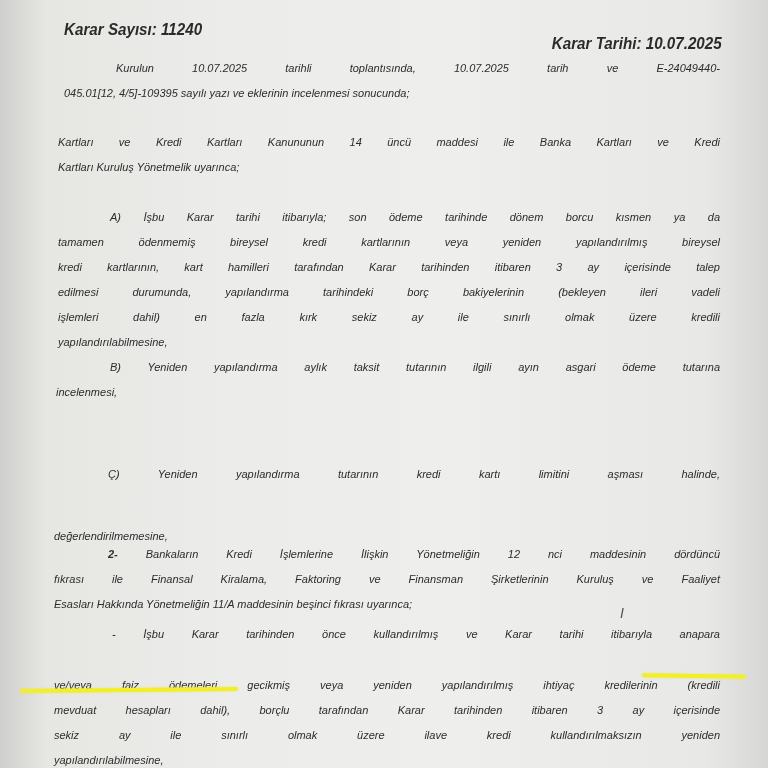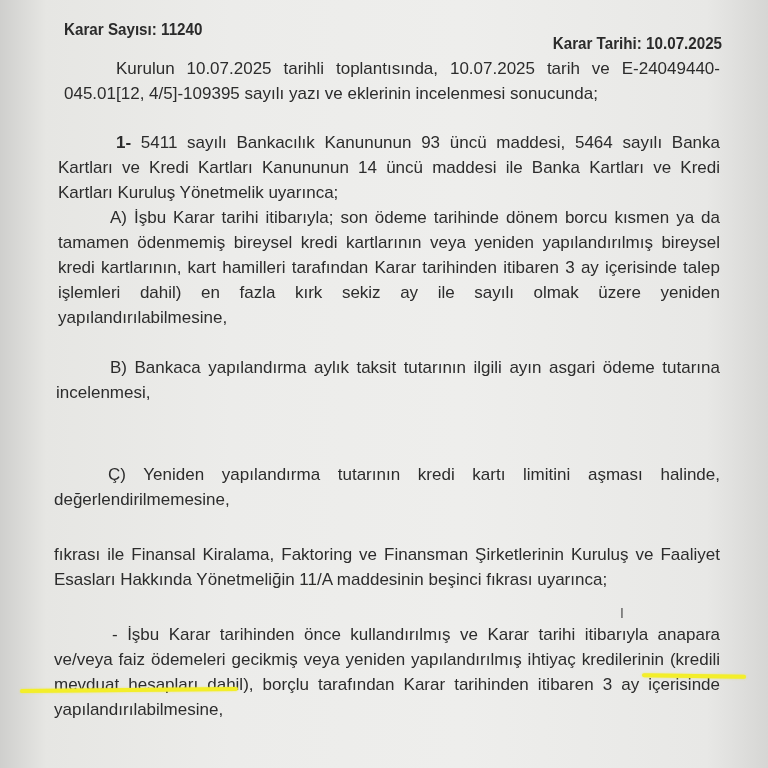--- a/index.html
+++ b/index.html
@@ -4,35 +4,35 @@
   <style>
     html, body { margin: 0; padding: 0; }
     body {
       width: 768px; height: 768px; overflow: hidden;
       background: linear-gradient(90deg, #cfcfcd 0%, #e6e6e3 6%, #ececea 30%, #eeeeec 60%, #e8e8e6 92%, #d6d6d4 100%);
       font-family: "Liberation Sans", sans-serif;
       color: #2a2a2a;
       position: relative;
     }
     .page {
-      position: absolute; left: 0; top: 0; width: 768px; height: 768px;
+      position: absolute; left: 0; top: 0; width: 768px; height: 768px; font-style: italic;
     }
     .header-left {
       position: absolute; left: 64px; top: 20px;
       font-weight: bold; font-size: 16.5px; color: #2b2b2b;
       transform: scaleX(0.92); transform-origin: left;
     }
     .header-right {
       position: absolute; right: 46px; top: 34px;
       font-weight: bold; font-size: 16.5px; color: #2b2b2b;
       transform: scaleX(0.92); transform-origin: right;
     }
     .para {
       position: absolute; left: 38px; width: 682px;
-      font-size: 17px; line-height: 25px;
+      font-size: 11px; line-height: 25px;
       text-align: justify; text-align-last: left;
       color: #2c2c2c;
     }
     .para .line { display: block; white-space: nowrap; text-align-last: justify; }
     .para .line.last { text-align-last: left; }
     .indent { padding-left: 70px; }
     b.num { font-weight: bold; }
     .hl-bar {
       position: absolute; height: 4px; background: #f3ee2a;
       border-radius: 2px; box-shadow: 0 0 2px rgba(240,235,40,0.7);
@@ -48,53 +48,55 @@
 
   <div class="header-left">Karar Sayısı: 11240</div>
   <div class="header-right">Karar Tarihi: 10.07.2025</div>
 
   <div class="para" style="top:56px;">
     <span class="line indent" style="padding-left:78px;">Kurulun 10.07.2025 tarihli toplantısında, 10.07.2025 tarih ve E-24049440-</span>
     <span class="line last" style="padding-left:26px;">045.01[12, 4/5]-109395 sayılı yazı ve eklerinin incelenmesi sonucunda;</span>
   </div>
 
   <div class="para" style="top:130px;">
-    <span class="line" style="padding-left:78px;"><b class="num">1-</b><span> 5411 sayılı Bankacılık Kanununun 93 üncü maddesi, 5464 sayılı Banka</span></span>
     <span class="line" style="padding-left:20px;">Kartları ve Kredi Kartları Kanununun 14 üncü maddesi ile Banka Kartları ve Kredi</span>
     <span class="line last" style="padding-left:20px;">Kartları Kuruluş Yönetmelik uyarınca;</span>
   </div>
 
   <div class="para" style="top:205px;">
     <span class="line" style="padding-left:72px;">A) İşbu Karar tarihi itibarıyla; son ödeme tarihinde dönem borcu kısmen ya da</span>
     <span class="line" style="padding-left:20px;">tamamen ödenmemiş bireysel kredi kartlarının veya yeniden yapılandırılmış bireysel</span>
     <span class="line" style="padding-left:20px;">kredi kartlarının, kart hamilleri tarafından Karar tarihinden itibaren 3 ay içerisinde talep</span>
-    <span class="line" style="padding-left:20px;">işlemleri dahil) en fazla kırk sekiz ay ile sayılı olmak üzere yeniden</span>
+    <span class="line" style="padding-left:20px;">edilmesi durumunda, yapılandırma tarihindeki borç bakiyelerinin (bekleyen ileri vadeli</span>
+    <span class="line" style="padding-left:20px;">işlemleri dahil) en fazla kırk sekiz ay ile sınırlı olmak üzere kredili</span>
     <span class="line last" style="padding-left:20px;">yapılandırılabilmesine,</span>
   </div>
 
   <div class="para" style="top:355px;">
-    <span class="line" style="padding-left:72px;">B) Bankaca yapılandırma aylık taksit tutarının ilgili ayın asgari ödeme tutarına</span>
+    <span class="line" style="padding-left:72px;">B) Yeniden yapılandırma aylık taksit tutarının ilgili ayın asgari ödeme tutarına</span>
     <span class="line last" style="padding-left:18px;">incelenmesi,</span>
   </div>
 
 
   <div class="para" style="top:462px;">
     <span class="line" style="padding-left:70px;">Ç) Yeniden yapılandırma tutarının kredi kartı limitini aşması halinde,</span>
-    <span class="line last" style="padding-left:16px;">değerlendirilmemesine,</span>
+    <span class="line last" style="padding-left:16px;margin-top:37px;">değerlendirilmemesine,</span>
   </div>
 
   <div class="para" style="top:542px;">
+    <span class="line" style="padding-left:70px;"><b class="num">2-</b><span> Bankaların Kredi İşlemlerine İlişkin Yönetmeliğin 12 nci maddesinin dördüncü</span></span>
     <span class="line" style="padding-left:16px;">fıkrası ile Finansal Kiralama, Faktoring ve Finansman Şirketlerinin Kuruluş ve Faaliyet</span>
     <span class="line last" style="padding-left:16px;">Esasları Hakkında Yönetmeliğin 11/A maddesinin beşinci fıkrası uyarınca;</span>
   </div>
 
   <div class="para" style="top:622px;">
     <span class="line" style="padding-left:74px;">- İşbu Karar tarihinden önce kullandırılmış ve Karar tarihi itibarıyla anapara</span>
-    <span class="line" style="padding-left:16px;">ve/veya faiz ödemeleri gecikmiş veya yeniden yapılandırılmış ihtiyaç kredilerinin (kredili</span>
+    <span class="line" style="padding-left:16px;margin-top:26px;">ve/veya faiz ödemeleri gecikmiş veya yeniden yapılandırılmış ihtiyaç kredilerinin (kredili</span>
     <span class="line" style="padding-left:16px;">mevduat hesapları dahil), borçlu tarafından Karar tarihinden itibaren 3 ay içerisinde</span>
+    <span class="line" style="padding-left:16px;">sekiz ay ile sınırlı olmak üzere ilave kredi kullandırılmaksızın yeniden</span>
     <span class="line last" style="padding-left:16px;">yapılandırılabilmesine,</span>
   </div>
 
   <div class="hl-bar" style="left:642px; top:674px; width:104px; transform:rotate(1deg);"></div>
   <div class="hl-bar" style="left:20px; top:688px; width:218px; transform:rotate(-0.6deg);"></div>
 
   <div class="cursor-glyph">I</div>
 </div>
 
 </body></html>

